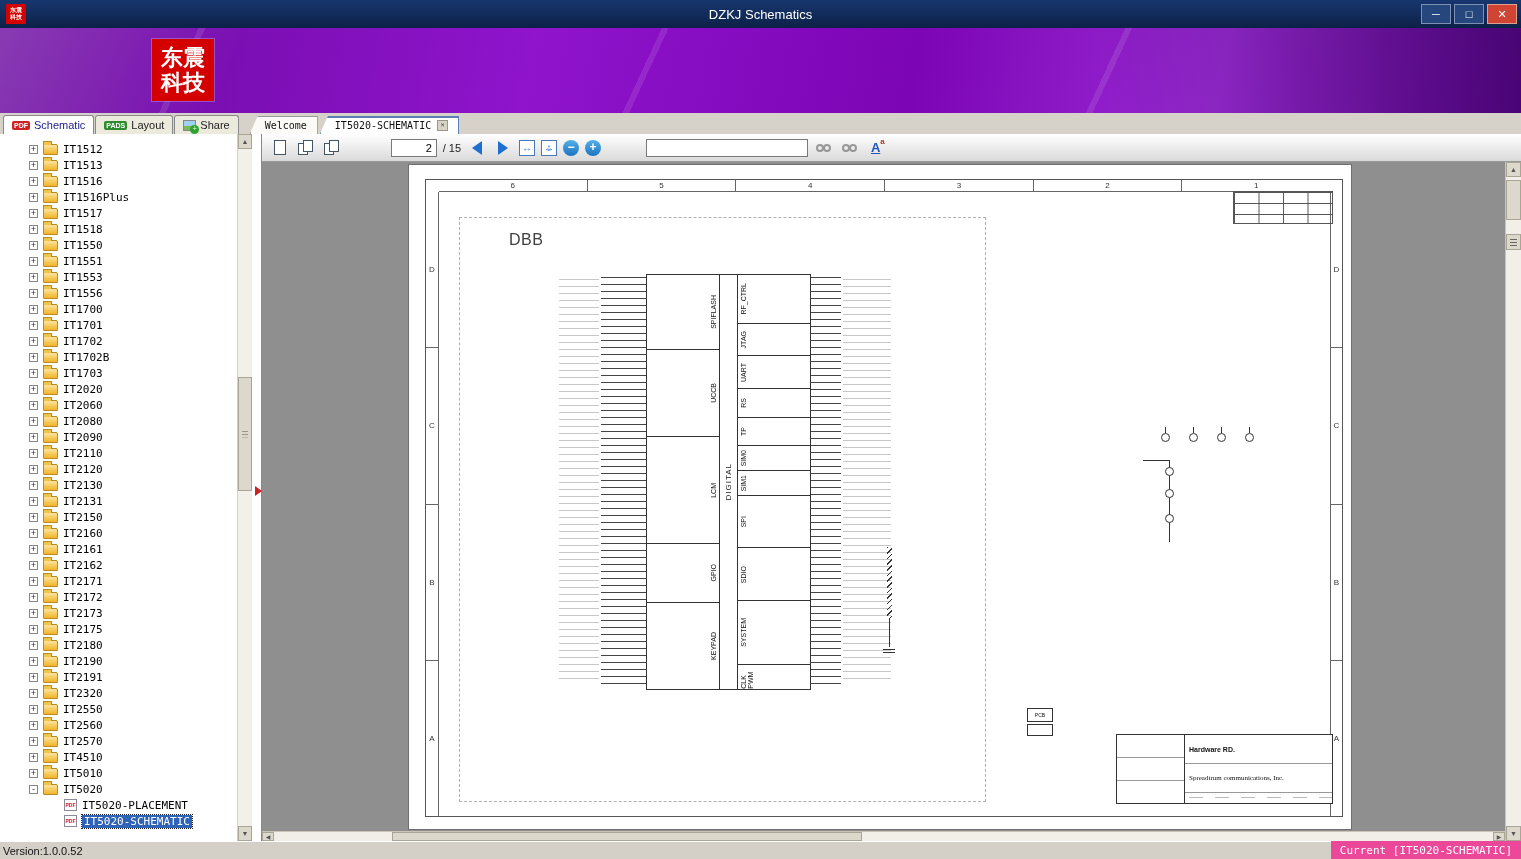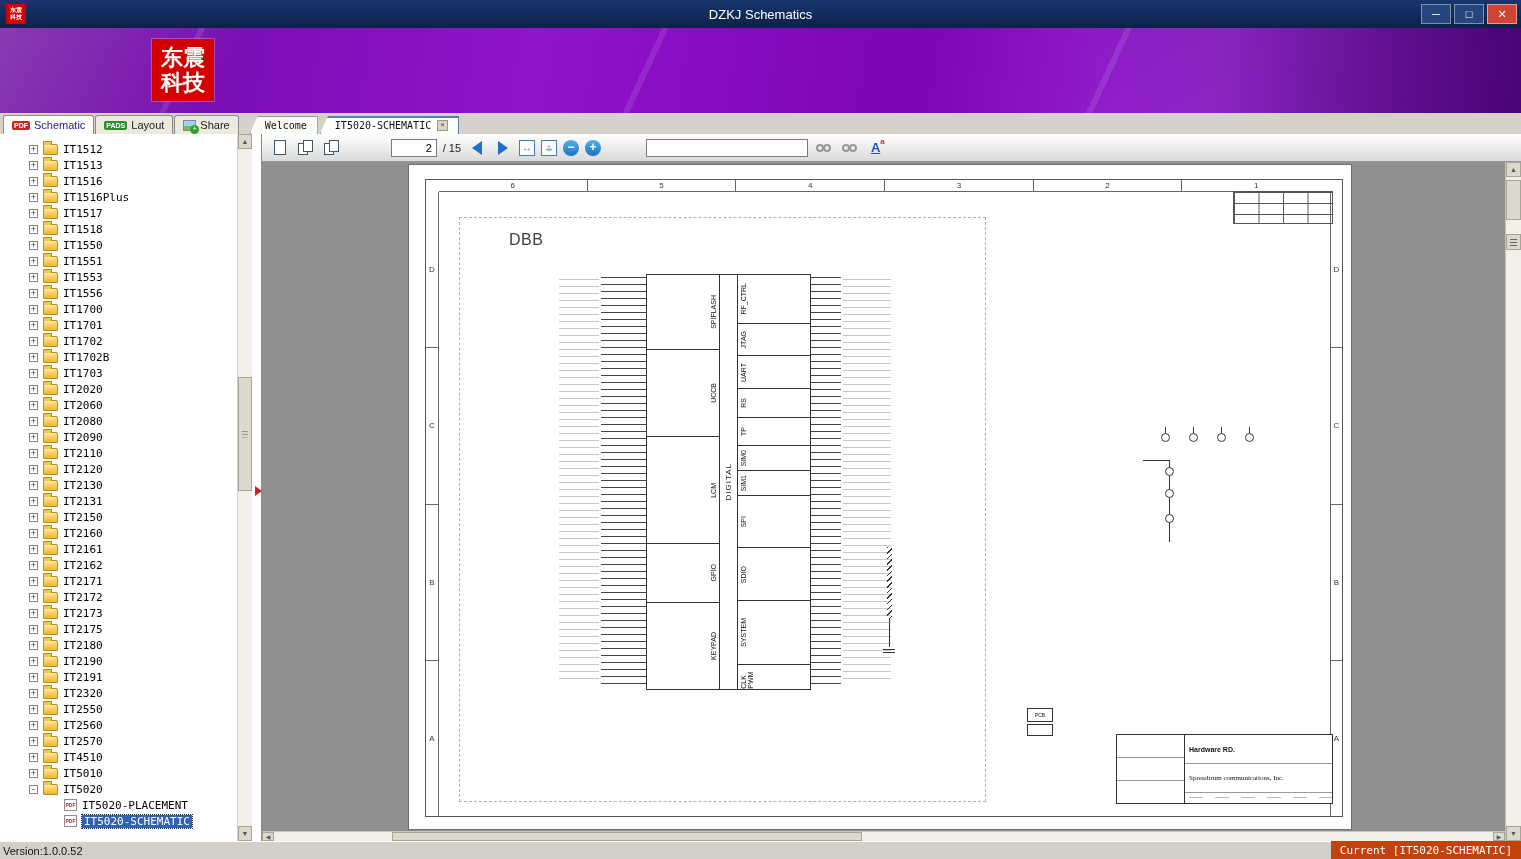--- a/index.html
+++ b/index.html
@@ -166,21 +166,21 @@
   .vs-menu { position:absolute; left:0; top:72px; width:15px; height:16px; background:#dcd8cc; border:1px solid #a8a496; }
   .vs-menu::after { content:""; position:absolute; left:3px; right:3px; top:4px; height:8px; background:repeating-linear-gradient(to bottom,#6a675c 0 1px,transparent 1px 3px); }
   .hscroll { position:absolute; left:0; right:16px; bottom:0; height:10px; background:#f1efe7; border-top:1px solid #c8c4b8; }
   .hs-btn { position:absolute; top:0; width:12px; height:9px; background:#dcd8cc; border:1px solid #a8a496; color:#555; font-size:6px; display:flex; align-items:center; justify-content:center; }
   .hs-left { left:0; } .hs-left::before { content:"◀"; }
   .hs-right { right:0; } .hs-right::before { content:"▶"; }
   .hs-thumb { position:absolute; left:130px; top:0; width:470px; height:9px; background:#dcd8cc; border:1px solid #a8a496; }
 
   
   .statusbar { height:18px; flex:0 0 auto; background:#d4d0c8; border-top:1px solid #fff; display:flex; align-items:center; font-size:11px; color:#111; padding-left:3px; }
-  .status-current { margin-left:auto; background:#c2410c; color:#fff; height:100%; display:flex; align-items:center; padding:10px 9px; font-family:"DejaVu Sans Mono", monospace; font-size:11px; }
+  .status-current { margin-left:auto; background:#ec4899; color:#fff; height:100%; display:flex; align-items:center; padding:10px 9px; font-family:"DejaVu Sans Mono", monospace; font-size:11px; }
 </style>
 </head>
 <body>
 
 <div class="app">
 
   <div class="titlebar">
     <div class="app-icon">
       <span>东震</span>
       <span>科技</span>

